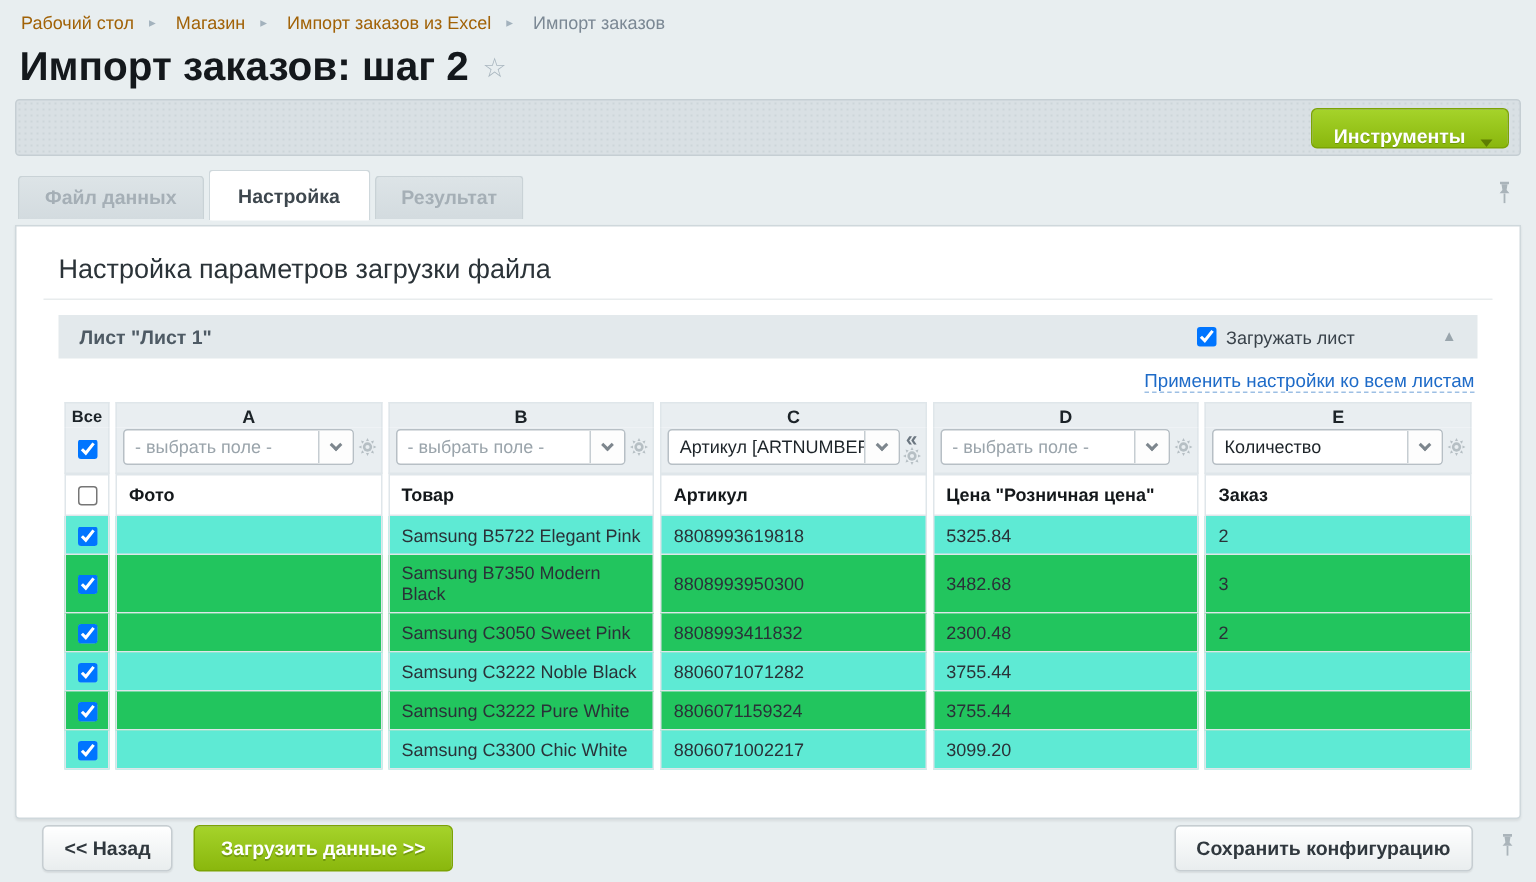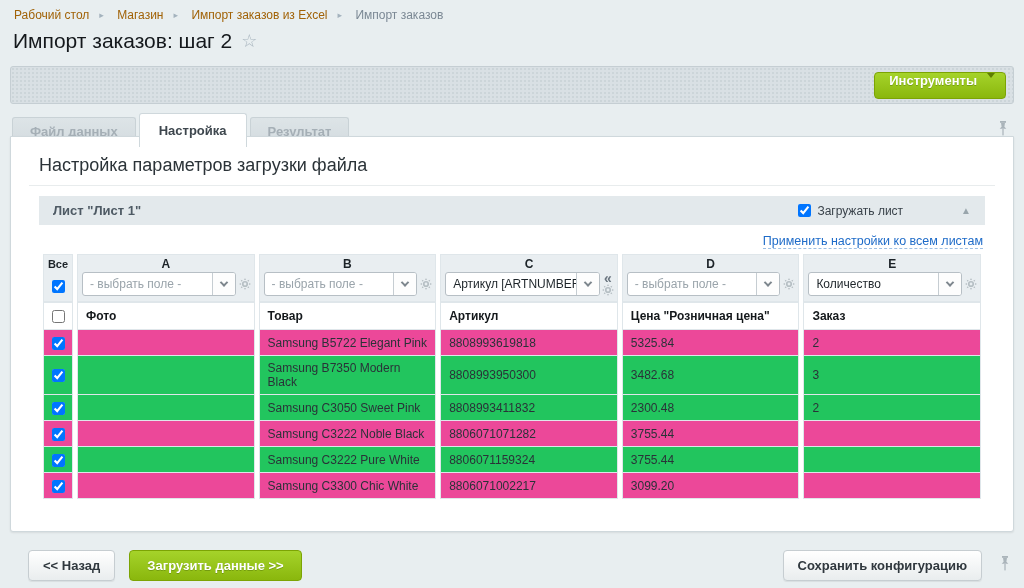--- a/index.html
+++ b/index.html
@@ -13,33 +13,33 @@
   a { text-decoration:none; }
 
   
   .breadcrumb { position:absolute; top:8px; left:14px; font-size:12px; color:#7b8894; }
   .breadcrumb a { color:#a16207; margin-right:10px; }
   .breadcrumb .sep { color:#a3b2bd; font-size:9px; margin-right:10px; vertical-align:1px; }
   .breadcrumb .current { color:#7b8894; }
 
   
   .title-row { position:absolute; top:29px; left:13px; display:flex; align-items:center; }
-  .title-row h1 { font-size:21px; font-weight:normal; color:#14181c; }
+  .title-row h1 { font-size:27px; font-weight:bold; color:#14181c; }
   .star { font-size:18px; color:#a9b6bf; margin-left:9px; cursor:pointer; }
 
   
   .toolbar {
     position:absolute; top:66px; left:10px; right:10px; height:38px;
     background:#d9e0e4;
     background-image:radial-gradient(#ccd5d9 1px, transparent 1px);
     background-size:4px 4px;
     border:1px solid #c5ced3; border-radius:3px;
   }
   .green-btn {
-    display:inline-flex; align-items:flex-start;
+    display:inline-flex; align-items:flex-end;
     background:linear-gradient(#a5d32a,#8ab70d);
     border:1px solid #7ca404; border-radius:4px;
     color:#fff; font-weight:bold; font-size:13px;
     text-shadow:0 1px 0 rgba(60,90,0,.35);
     cursor:pointer; font-family:inherit;
   }
   .tools-btn { position:absolute; right:7px; top:5px; height:27px; padding:0 10px 0 14px; }
   .caret-down { width:0; height:0; border-left:4px solid transparent; border-right:4px solid transparent; border-top:5px solid #5e7d02; margin-left:10px; }
 
   
@@ -54,21 +54,21 @@
     color:#a5afb6; padding:6px 17px 7px;
   }
   .tab.active {
     background:#fff; border:1px solid #cfd8dc; border-bottom:none;
     color:#3e474e; padding:9px 19px 9px; position:relative; z-index:2; margin-bottom:-1px;
   }
   .pin { position:absolute; right:6px; top:8px; cursor:pointer; }
 
   
   .panel {
-    position:absolute; top:136px; left:10px; right:10px; height:396px;
+    position:absolute; top:150px; left:10px; right:10px; height:396px;
     background:#fff; border:1px solid #cfd8dc; border-radius:0 0 3px 3px;
     box-shadow:0 1px 2px rgba(0,0,0,.08);
     padding:16px 18px;
   }
   .panel h2 { font-size:18px; font-weight:normal; color:#2b3338; margin:2px 0 9px 10px; }
   .panel hr { border:none; border-top:1px solid #e8eced; margin:0 0 10px; }
 
   .sheet-box { margin:4px 10px 0; }
   .sheet-header {
     height:29px; background:#e3e9ec; display:flex; align-items:center; padding:0 14px;
@@ -93,21 +93,21 @@
   }
   .sel-text { flex:1; padding:0 7px; font-size:12px; color:#1d2429; white-space:nowrap; overflow:hidden; }
   .sel.muted .sel-text { color:#9aa4ab; }
   .sel-caret { width:23px; align-self:stretch; border-left:1px solid #c6cdd2; display:flex; align-items:center; justify-content:center; background:#fdfdfd; }
   .chev { width:6px; height:6px; border-right:2px solid #7d868d; border-bottom:2px solid #7d868d; transform:rotate(45deg) translate(-1px,-1px); }
   .gear { margin-left:3px; display:flex; cursor:pointer; flex:none; }
   .icon-stack { display:flex; flex-direction:column; align-items:center; margin-left:2px; flex:none; line-height:1; }
   .dbl-left { font-size:14px; font-weight:bold; color:#6b7680; cursor:pointer; line-height:11px; }
 
   tr.head td { background:#fff; font-size:12px; font-weight:bold; color:#14181b; padding:6px 8px; height:27px; }
-  tbody.rows td { font-size:12px; color:#2a3238; padding:5px 8px; height:26px; border-top:none; background:#ec4899; }
+  tbody.rows td { font-size:12px; color:#2a3238; padding:5px 8px; height:26px; border-top:none; background:#5eead4; }
   tbody.rows tr.alt td { background:#22c55e;margin-left:47px; }
   td.cb { text-align:center; padding:3px 0 !important; }
   input[type="checkbox"] { width:13px; height:13px; cursor:pointer; vertical-align:middle; }
 
   
   .footer { position:absolute; top:550px; left:10px; right:10px; display:flex; align-items:center; padding:0 4px 0 18px; }
   .white-btn {
     background:linear-gradient(#ffffff,#e9edee);
     border:1px solid #c6cdd1; border-radius:4px;
     font-family:inherit; font-size:13px; font-weight:bold; color:#30383e;

